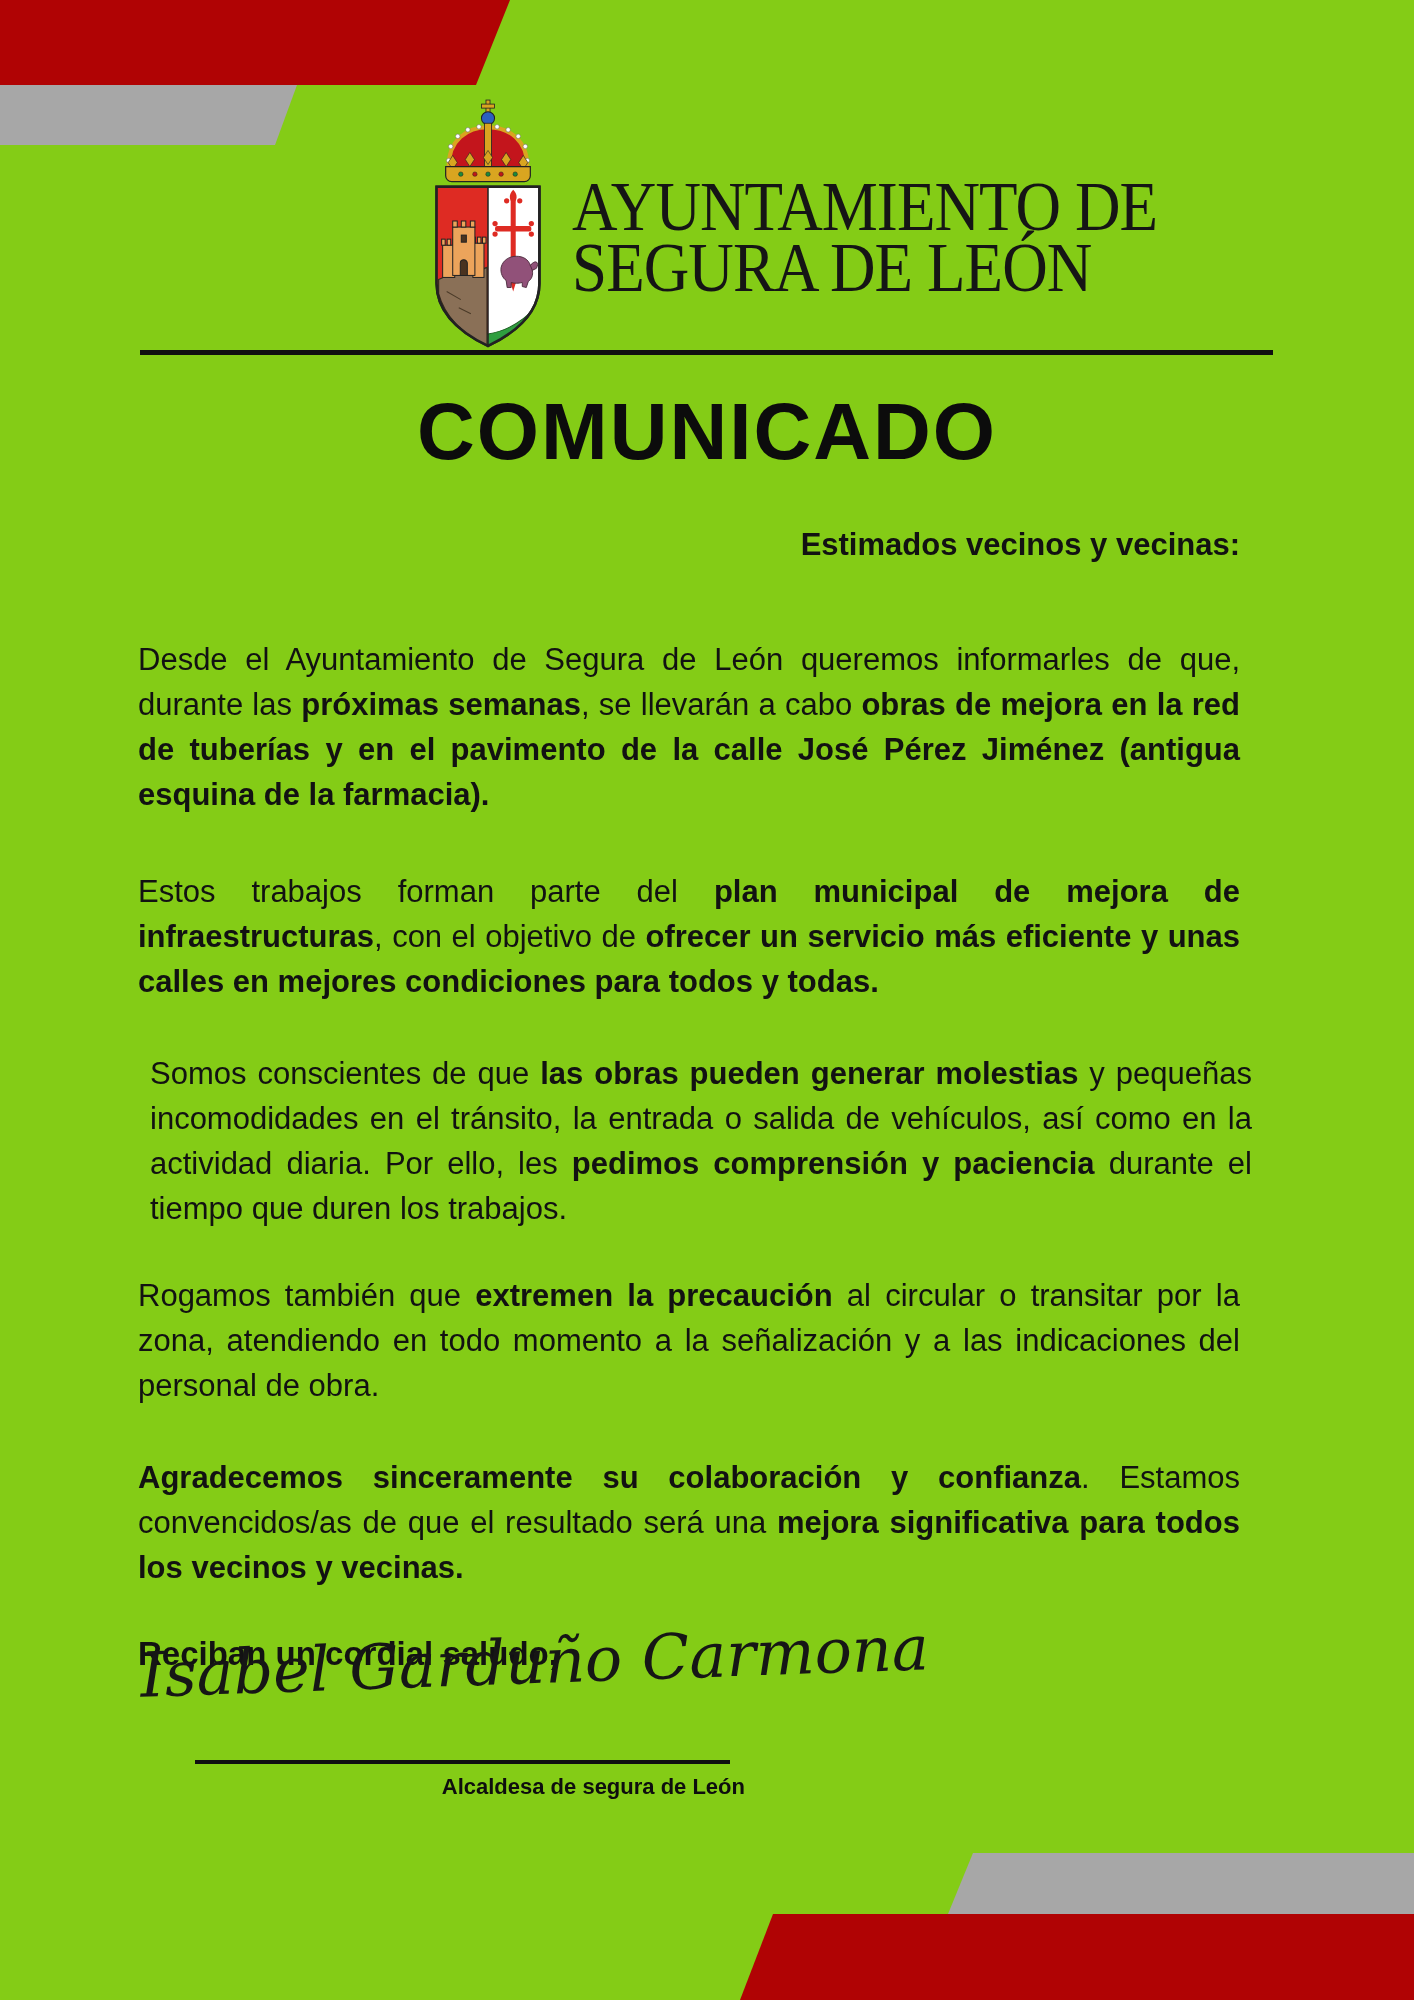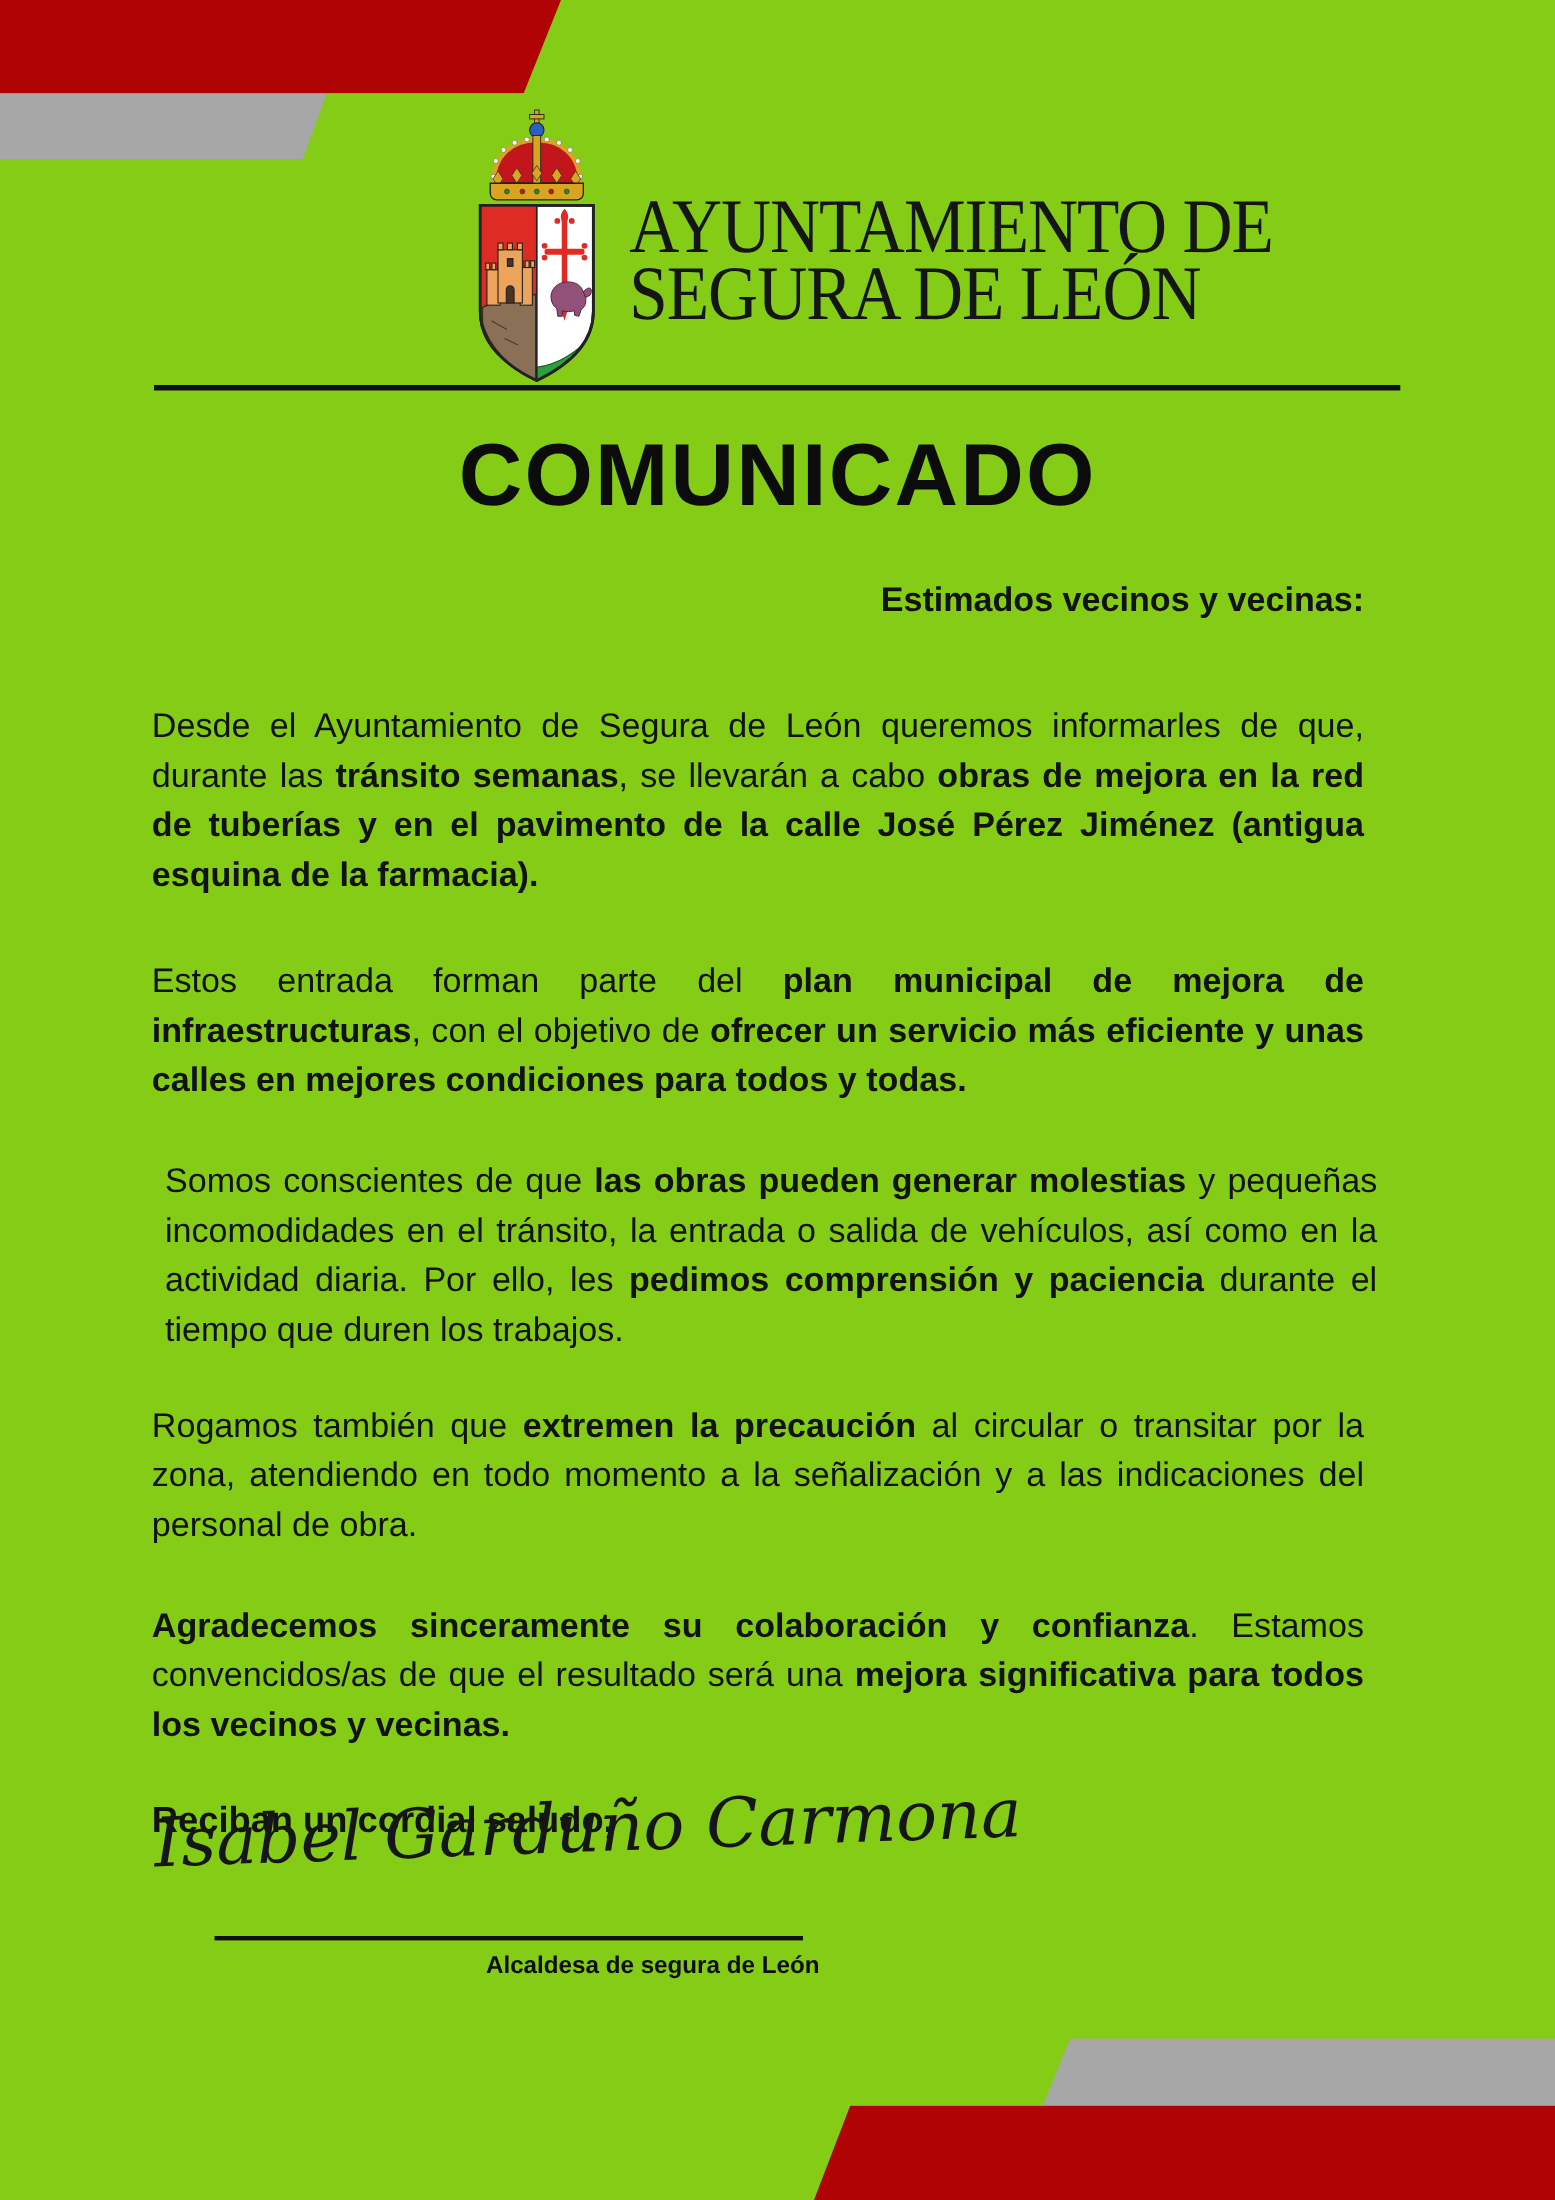--- a/index.html
+++ b/index.html
@@ -153,22 +153,22 @@
   <div class="org">
     <div>AYUNTAMIENTO DE</div>
     <div>SEGURA DE LEÓN</div>
   </div>
 
   <div class="rule"></div>
 
   <div class="doc-title">COMUNICADO</div>
 
   <p class="bodytext salutation">Estimados vecinos y vecinas:</p>
-  <p class="bodytext p1"><span>Desde el Ayuntamiento de Segura de León queremos informarles de que, durante las </span><b>tránsito semanas</b><span>, se llevarán a cabo </span><b>obras de mejora en la red de tuberías y en el pavimento de la calle José Pérez Jiménez (antigua esquina de la farmacia).</b></p>
-  <p class="bodytext p2"><span>Estos entrada forman parte del </span><b>plan municipal de mejora de infraestructuras</b><span>, con el objetivo de </span><b>ofrecer un servicio más eficiente y unas calles en mejores condiciones para todos y todas.</b></p>
+  <p class="bodytext p1"><span>Desde el Ayuntamiento de Segura de León queremos informarles de que, durante las </span><b>próximas semanas</b><span>, se llevarán a cabo </span><b>obras de mejora en la red de tuberías y en el pavimento de la calle José Pérez Jiménez (antigua esquina de la farmacia).</b></p>
+  <p class="bodytext p2"><span>Estos trabajos forman parte del </span><b>plan municipal de mejora de infraestructuras</b><span>, con el objetivo de </span><b>ofrecer un servicio más eficiente y unas calles en mejores condiciones para todos y todas.</b></p>
   <p class="bodytext p3"><span>Somos conscientes de que </span><b>las obras pueden generar molestias</b><span> y pequeñas incomodidades en el tránsito, la entrada o salida de vehículos, así como en la actividad diaria. Por ello, les </span><b>pedimos comprensión y paciencia</b><span> durante el tiempo que duren los trabajos.</span></p>
   <p class="bodytext p4"><span>Rogamos también que </span><b>extremen la precaución</b><span> al circular o transitar por la zona, atendiendo en todo momento a la señalización y a las indicaciones del personal de obra.</span></p>
   <p class="bodytext p5"><b>Agradecemos sinceramente su colaboración y confianza</b><span>. Estamos convencidos/as de que el resultado será una </span><b>mejora significativa para todos los vecinos y vecinas.</b></p>
 
   <p class="bodytext farewell">Reciban un cordial saludo,</p>
 
   <div class="signature">Isabel Garduño Carmona</div>
   <div class="sig-rule"></div>
   <div class="role">Alcaldesa de segura de León</div>
 

